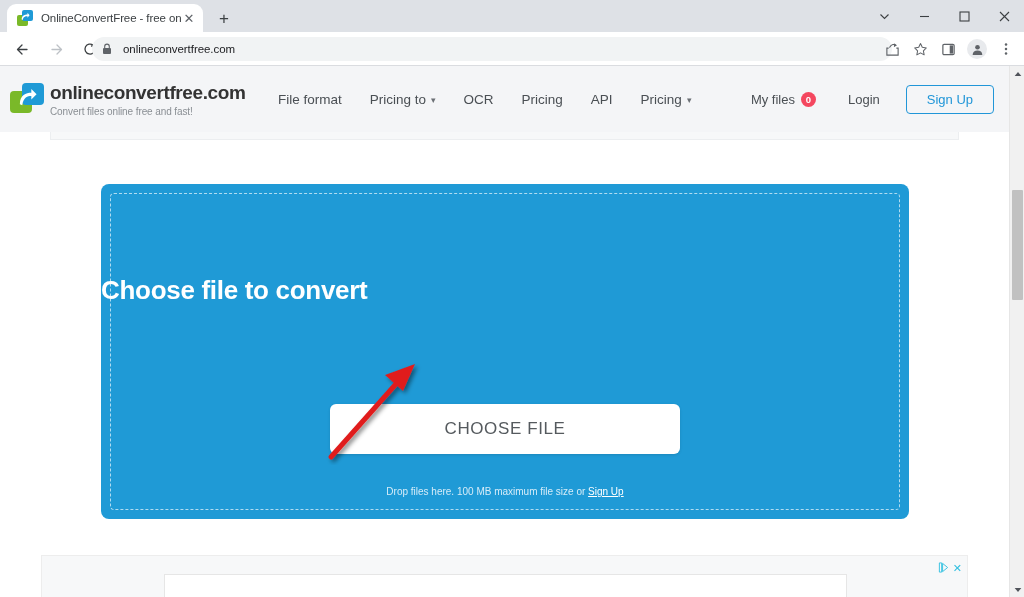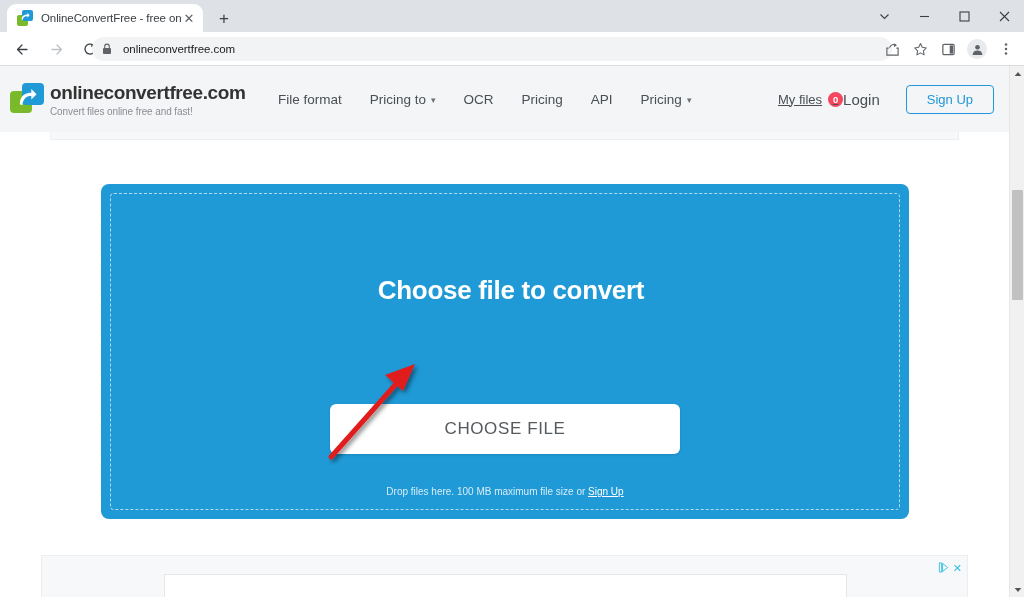--- a/index.html
+++ b/index.html
@@ -134,28 +134,28 @@
   }
   .nav-item:last-child { margin-right: 0; }
   .caret {
     display: inline-block; margin-left: 5px; font-size: 9px; color: #6b7075;
     transform: translateY(1px);
   }
   .header-right {
     position: absolute; right: 15px; top: 0; height: 66px;
     display: flex; align-items: center;
   }
-  .myfiles { font-size: 13px; color: #4a4f54; display: flex; align-items: center; text-decoration: underline; }
+  .myfiles { font-size: 13px; color: #4a4f54; display: flex; align-items: center; }
   .badge {
     display: inline-flex; align-items: center; justify-content: center;
     width: 15px; height: 15px; border-radius: 50%;
     background: #f4475f; color: #ffffff; font-size: 9.5px; font-weight: bold;
     margin-left: 6px;
   }
-  .login { font-size: 15px; color: #4a4f54; }
+  .login { font-size: 13px; color: #4a4f54; margin-left: 32px; }
   .signup {
     margin-left: 26px; font-size: 13px; color: #2196d8;
     border: 1px solid #2196d8; border-radius: 4px;
     padding: 7px 20px; background: transparent; line-height: 1;
   }
 
   
   .top-ad {
     position: absolute; top: 66px; left: 50px; width: 909px; height: 8px;
     background: #f7f8f9; border: 1px solid #eceef0; border-top: none;
@@ -164,22 +164,22 @@
   
   .dropzone {
     position: absolute; left: 101px; top: 118px; width: 808px; height: 335px;
     background: #1f9ad6; border-radius: 8px;
   }
   .dz-dashes {
     position: absolute; left: 9px; top: 9px; right: 9px; bottom: 9px;
     border: 1px dashed rgba(255,255,255,0.65); border-radius: 4px;
   }
   .dz-title {
-    position: absolute; left: 0; right: 0; top: 91px; text-align: center;
-    font-size: 26px; font-weight: bold; color: #ffffff; letter-spacing: -0.3px; padding-left: 12px;
+    position: absolute; left: 0; right: 0; top: 91px; 
+    font-size: 26px; font-weight: bold; color: #ffffff; letter-spacing: -0.3px;
   }
   .dz-btn {
     position: absolute; left: 229px; top: 220px; width: 350px; height: 50px;
     background: #ffffff; border-radius: 6px;
     display: flex; align-items: center; justify-content: center;
     font-size: 17px; color: #555a5e; letter-spacing: 0.6px;
     box-shadow: 0 1px 3px rgba(0,0,0,0.12);
   }
   .dz-hint {
     position: absolute; left: 0; right: 0; top: 302px; text-align: center;

